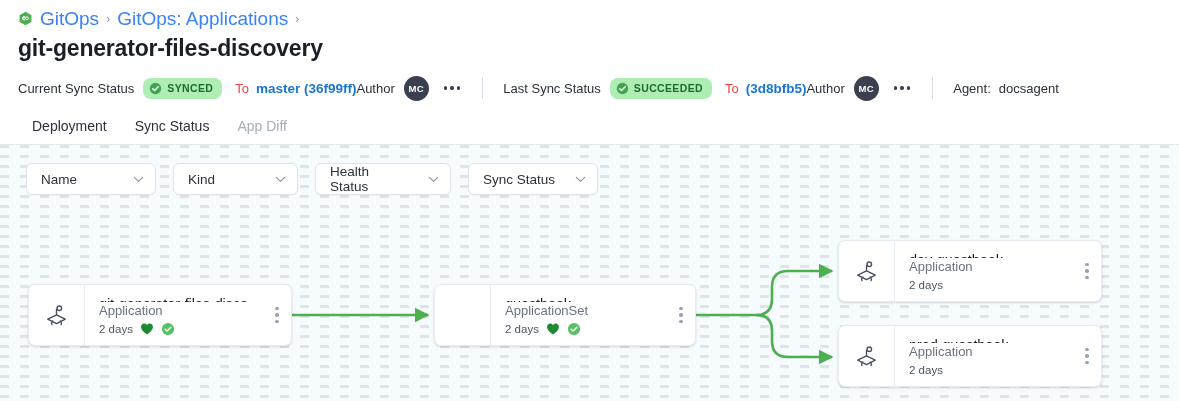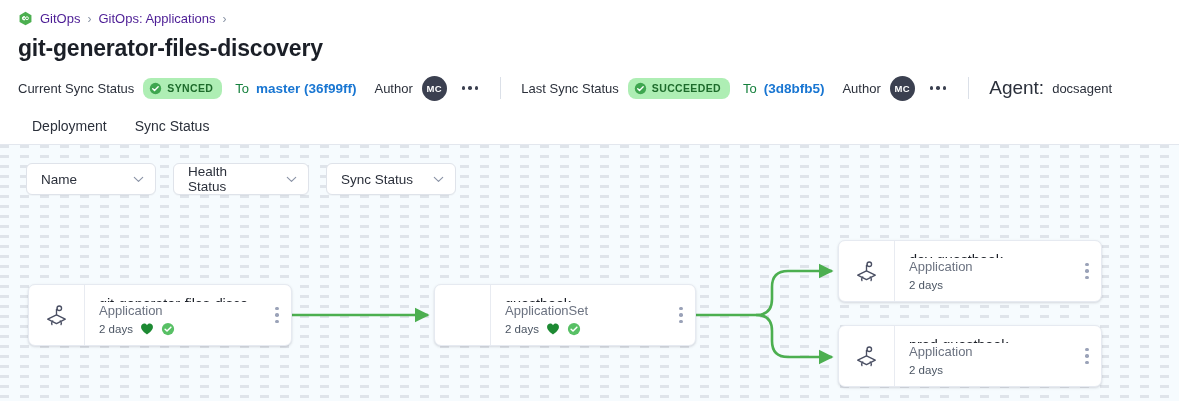--- a/index.html
+++ b/index.html
@@ -28,23 +28,23 @@
     padding: 11px 0 0 18px;
     height: 26px;
     font-size: 13.5px;
   }
   .gitops-hex {
     width: 15px; height: 15px;
     flex: 0 0 15px;
     display: block;
   }
   .crumb-link {
-    color: #4c1d95;
+    color: #3b82f6;
     text-decoration: none;
-    font-size: 13px;
+    font-size: 19px;
     cursor: pointer;
   }
   .crumb-sep {
     color: #8a94a6;
     font-size: 12px;
     line-height: 1;
   }
 
   
   .page-title {
@@ -86,32 +86,31 @@
     letter-spacing: 0.35px;
     color: #1d6b2b;
   }
   .pill-check {
     width: 13px; height: 13px;
     flex: 0 0 13px;
     display: block;
   }
   .to-word {
     margin: 0 7px 0 13px;
-    color: #15803d;
+    color: #ef4444;
     font-size: 13px;
   }
   .rev-link {
     color: #1976d2;
     font-weight: 700;
     font-size: 13.5px;
     text-decoration: none;
     cursor: pointer;
   }
   .author-word {
-    margin-left: 18px;
     margin-right: 9px;
     color: #2b303b;
     font-size: 13px;
   }
   .avatar {
     width: 25px; height: 25px;
     border-radius: 50%;
     background: #3b4050;
     color: #ffffff;
     font-size: 9.5px;
@@ -138,21 +137,21 @@
   }
   .vdiv {
     width: 1px;
     height: 22px;
     background: #dbe0e8;
     margin: 0 20px;
     flex: 0 0 1px;
   }
   .agent-label {
     color: #2b303b;
-    font-size: 19px;
+    font-size: 13px;
     margin-right: 8px;
   }
   .agent-value {
     color: #2b303b;
     font-size: 13px;
   }
 
   
   .tabs {
     display: flex;
@@ -409,27 +408,34 @@
 
     <span class="vdiv"></span>
 
     <span class="agent-label">Agent:</span>
     <span class="agent-value">docsagent</span>
   </div>
 
   <div class="tabs">
     <button class="tab">Deployment</button>
     <button class="tab">Sync Status</button>
+    <button class="tab disabled">App Diff</button>
   </div>
 
   <div class="canvas">
 
     <div class="filters">
       <div class="filter f-name">
         <span>Name</span>
+        <svg class="chev" viewBox="0 0 12 8">
+          <path d="M1.2 1.6 6 6.2l4.8-4.6" fill="none" stroke="#8a93a6" stroke-width="1.3" stroke-linecap="round" stroke-linejoin="round"></path>
+        </svg>
+      </div>
+      <div class="filter f-kind">
+        <span>Kind</span>
         <svg class="chev" viewBox="0 0 12 8">
           <path d="M1.2 1.6 6 6.2l4.8-4.6" fill="none" stroke="#8a93a6" stroke-width="1.3" stroke-linecap="round" stroke-linejoin="round"></path>
         </svg>
       </div>
       <div class="filter f-health">
         <span>Health Status</span>
         <svg class="chev" viewBox="0 0 12 8">
           <path d="M1.2 1.6 6 6.2l4.8-4.6" fill="none" stroke="#8a93a6" stroke-width="1.3" stroke-linecap="round" stroke-linejoin="round"></path>
         </svg>
       </div>

